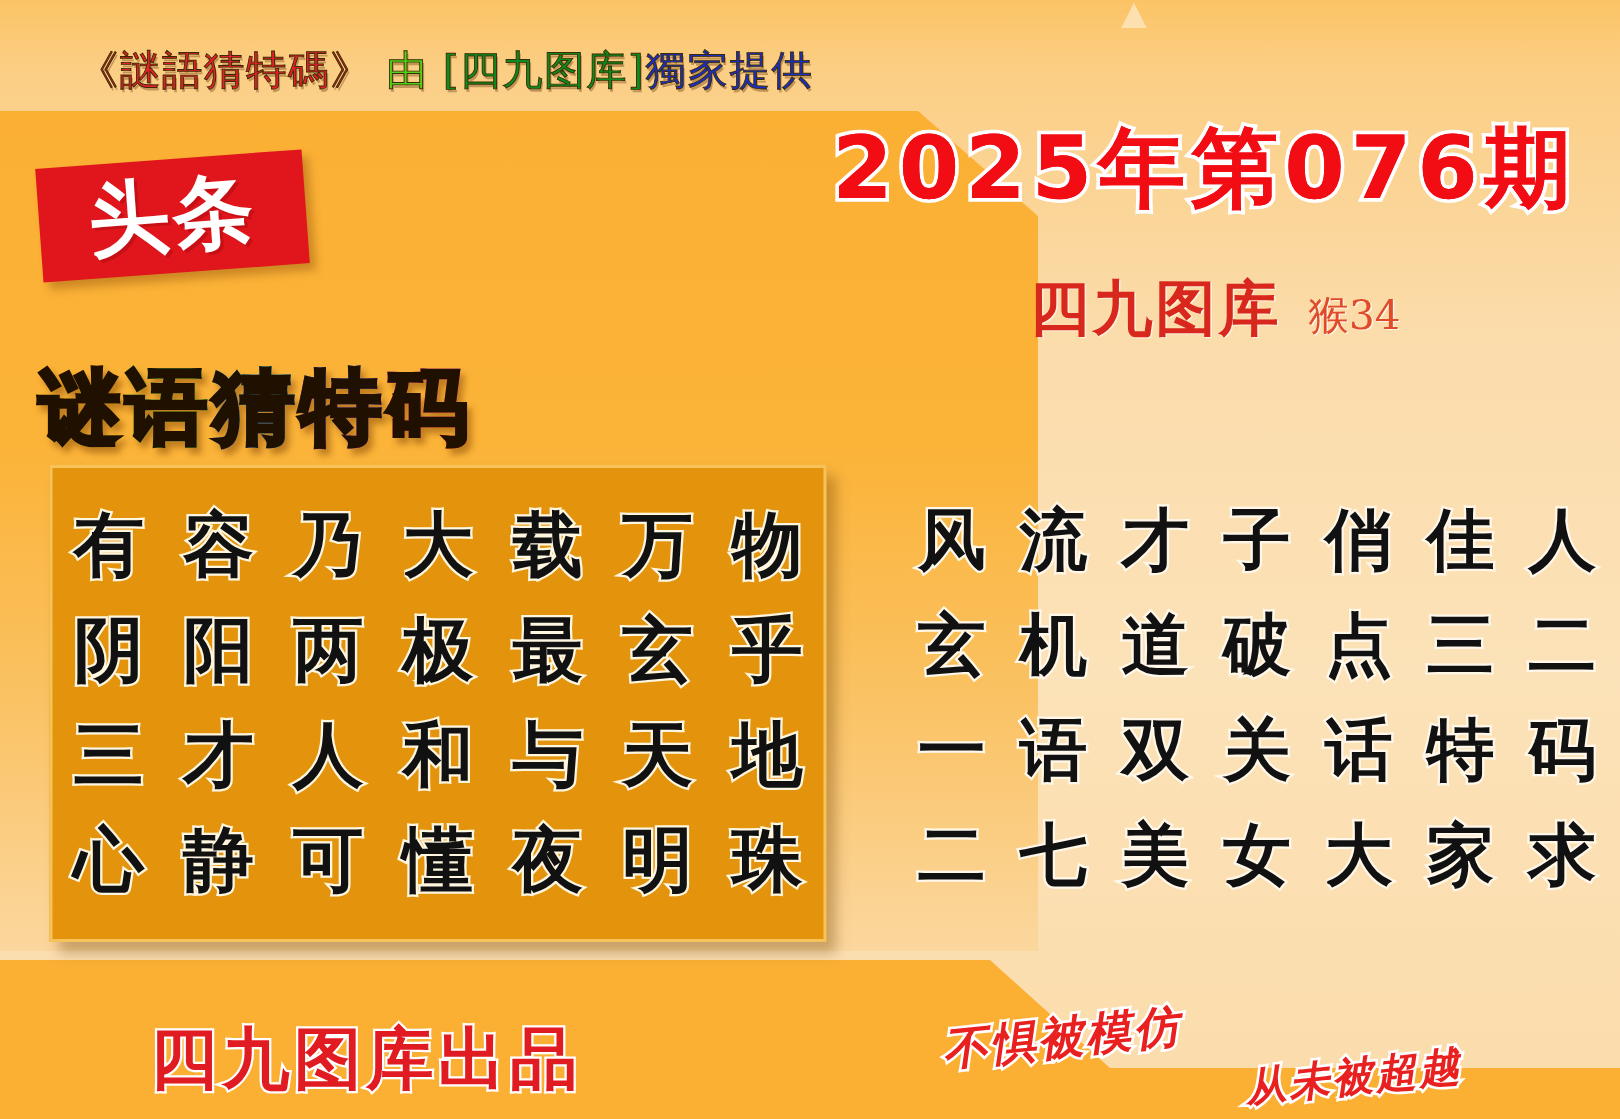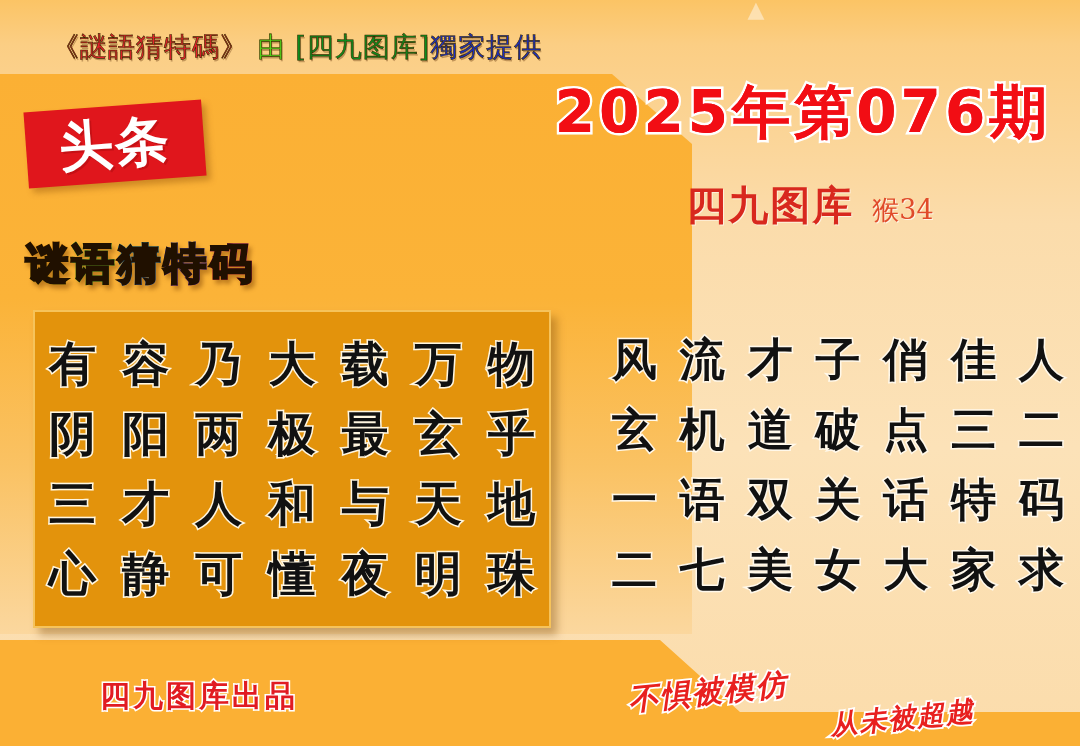--- a/index.html
+++ b/index.html
@@ -100,21 +100,21 @@
   }
   #zodiac-tag{
     font-family:"DejaVu Serif","Liberation Serif",serif;
     font-size:27px;color:#E04B2A;letter-spacing:0px;
     text-shadow:1px 1px 0 rgba(255,255,255,.7);
   }
 
   
   #rainbow-title{
     position:absolute;left:26px;top:236px;
-    font-size:42px;font-weight:bold;letter-spacing:4px;white-space:nowrap;
+    font-size:54px;font-weight:bold;letter-spacing:4px;white-space:nowrap;
     font-family:"DejaVu Sans","Liberation Sans",sans-serif;
     text-align:center;
   }
   #rainbow-title .ch{
     display:inline-block;
     -webkit-background-clip:text;background-clip:text;color:transparent;
     -webkit-text-stroke:2.5px #201000;
     paint-order:stroke fill;
     filter:drop-shadow(3px 4px 2px rgba(120,60,0,.45));
   }
@@ -152,21 +152,21 @@
     font-size:45px;font-weight:bold;color:#111;
     height:70px;align-items:center;
     -webkit-text-stroke:3px #FFF8EA;
     paint-order:stroke fill;
   }
 
   
   #footer-brand{
     position:absolute;left:100px;top:676px;
     font-family:"DejaVu Serif","Liberation Serif",serif;
-    font-size:30px;font-weight:bold;color:#E11B22;letter-spacing:3px;
+    font-size:45px;font-weight:bold;color:#E11B22;letter-spacing:3px;
     -webkit-text-stroke:3px #FFFFFF;paint-order:stroke fill;
     white-space:nowrap;
   }
   .slogan{
     position:absolute;white-space:nowrap;
     font-size:30px;font-weight:bold;font-style:italic;color:#E8201F;
     letter-spacing:2px;
     -webkit-text-stroke:3.5px #FFFFFF;paint-order:stroke fill;
     transform:rotate(-6deg);
     font-family:"DejaVu Sans","Liberation Sans",sans-serif;

